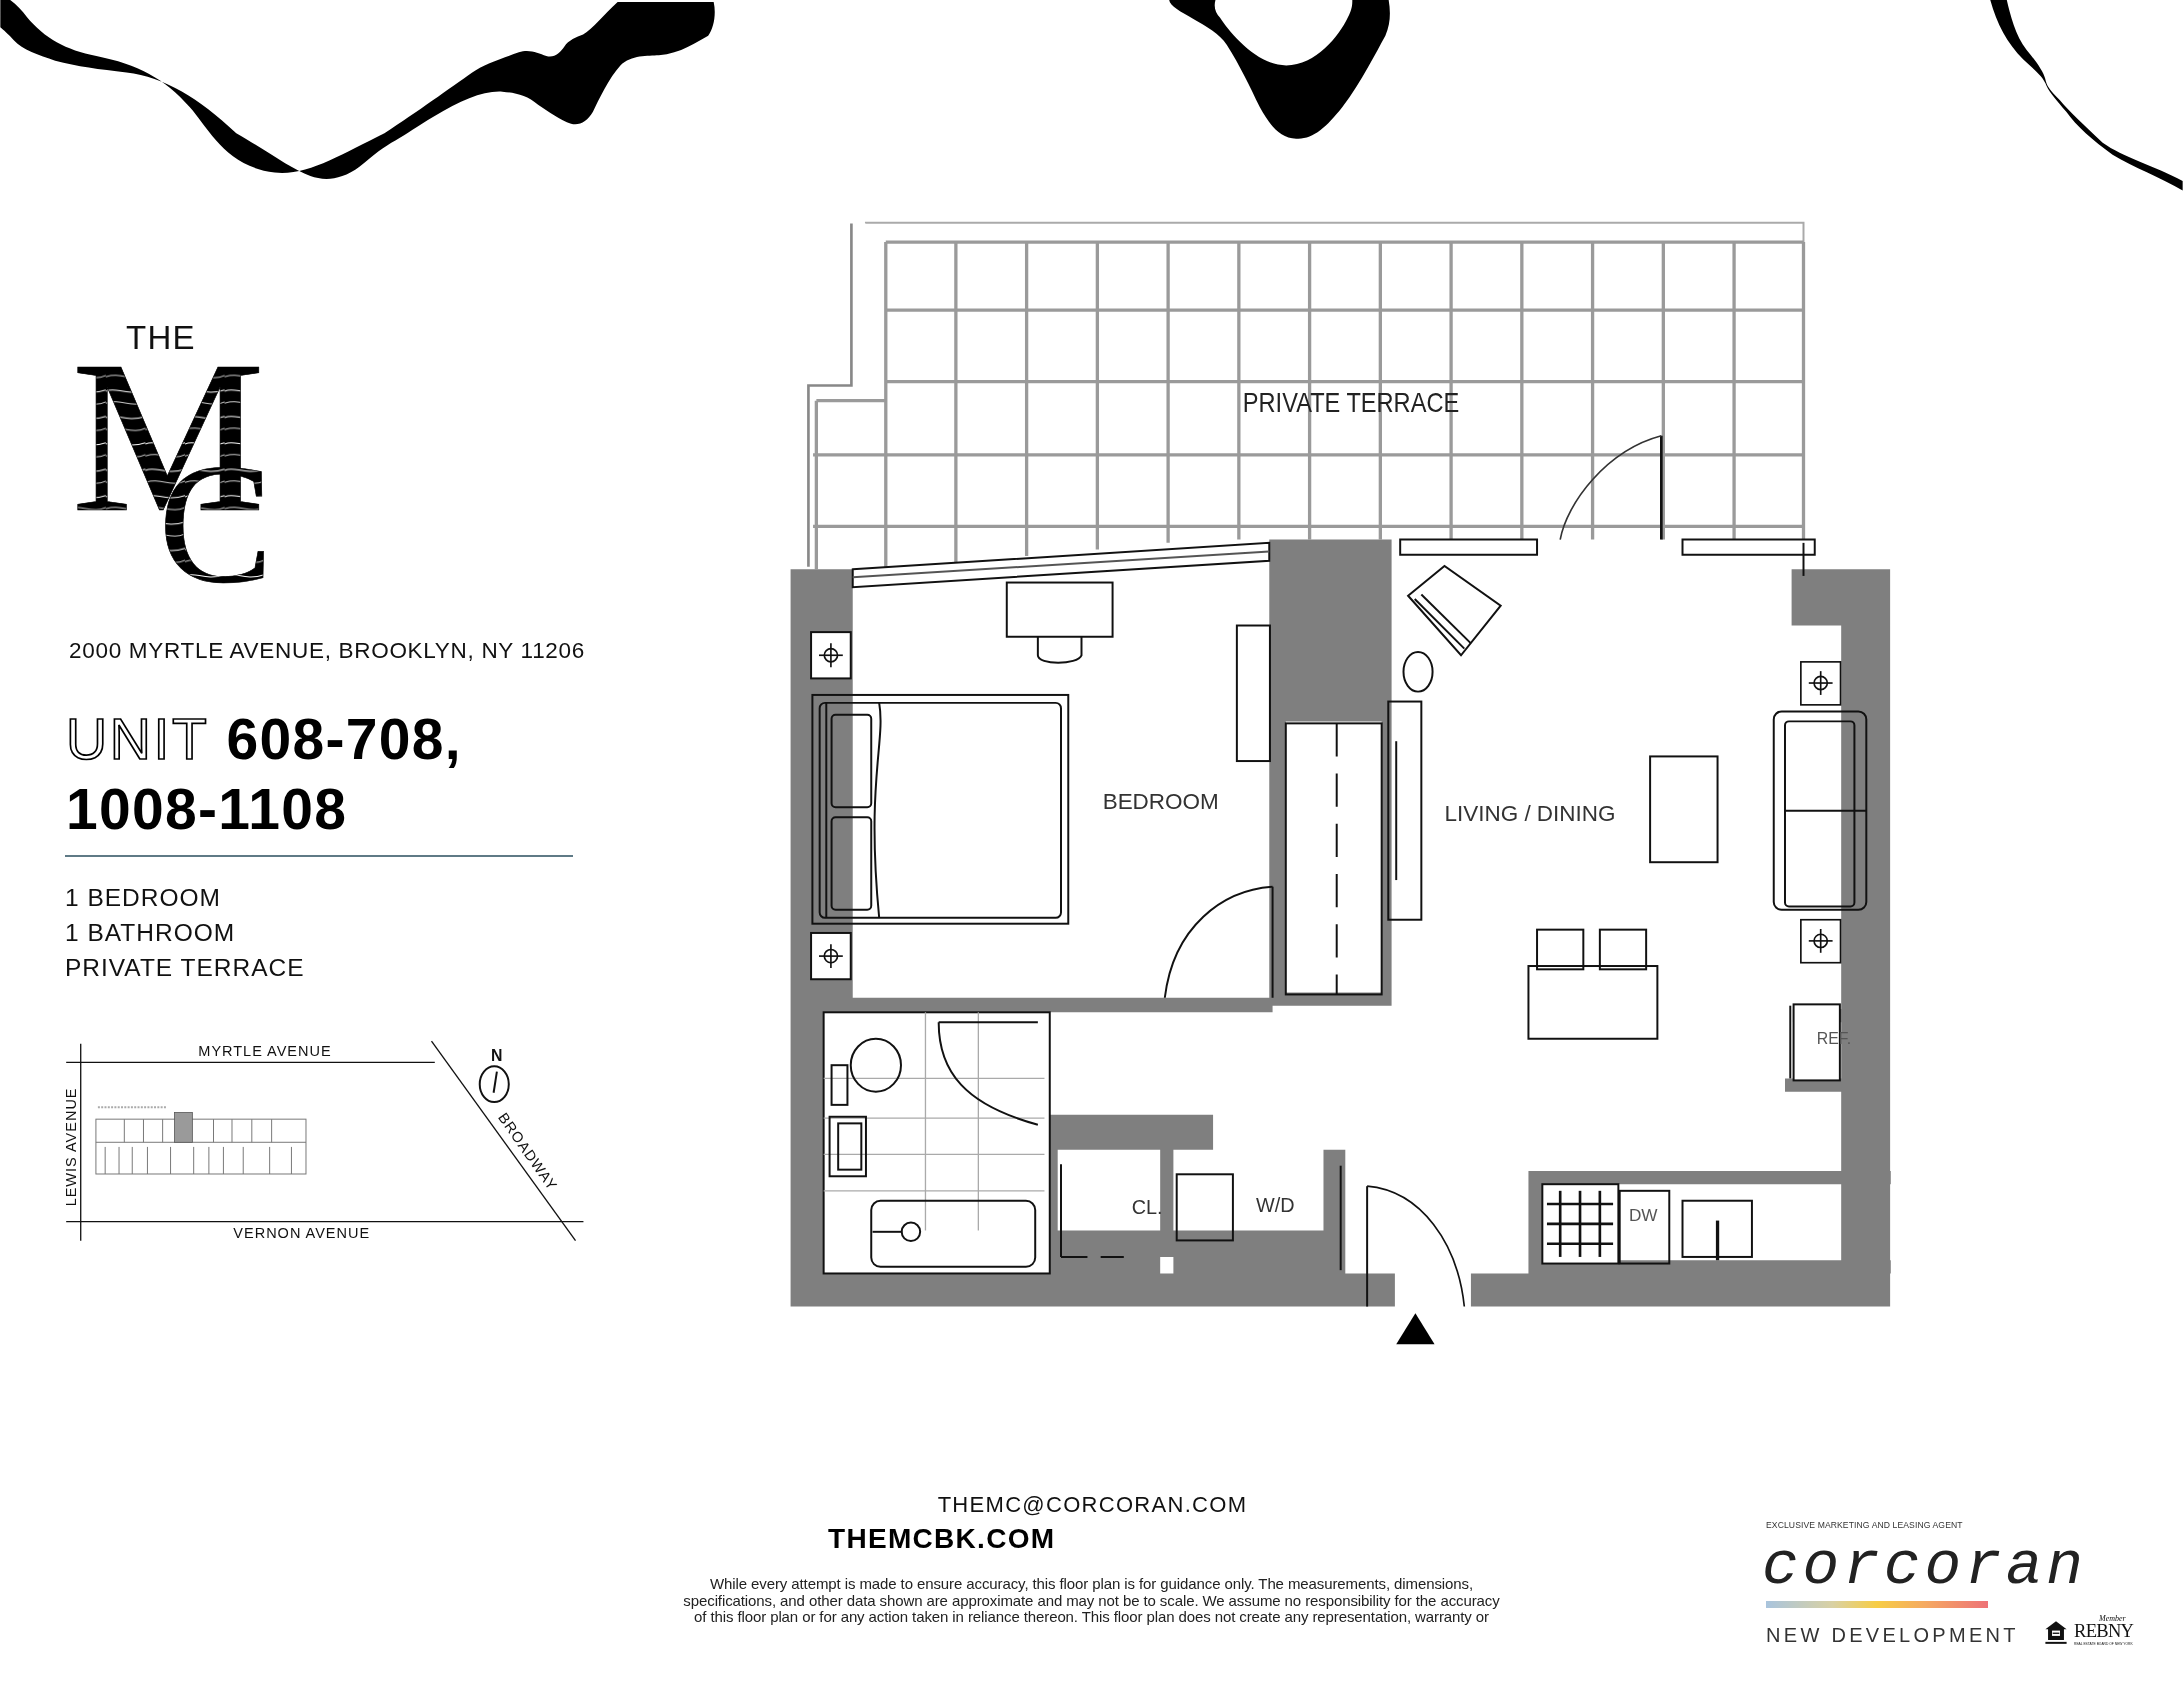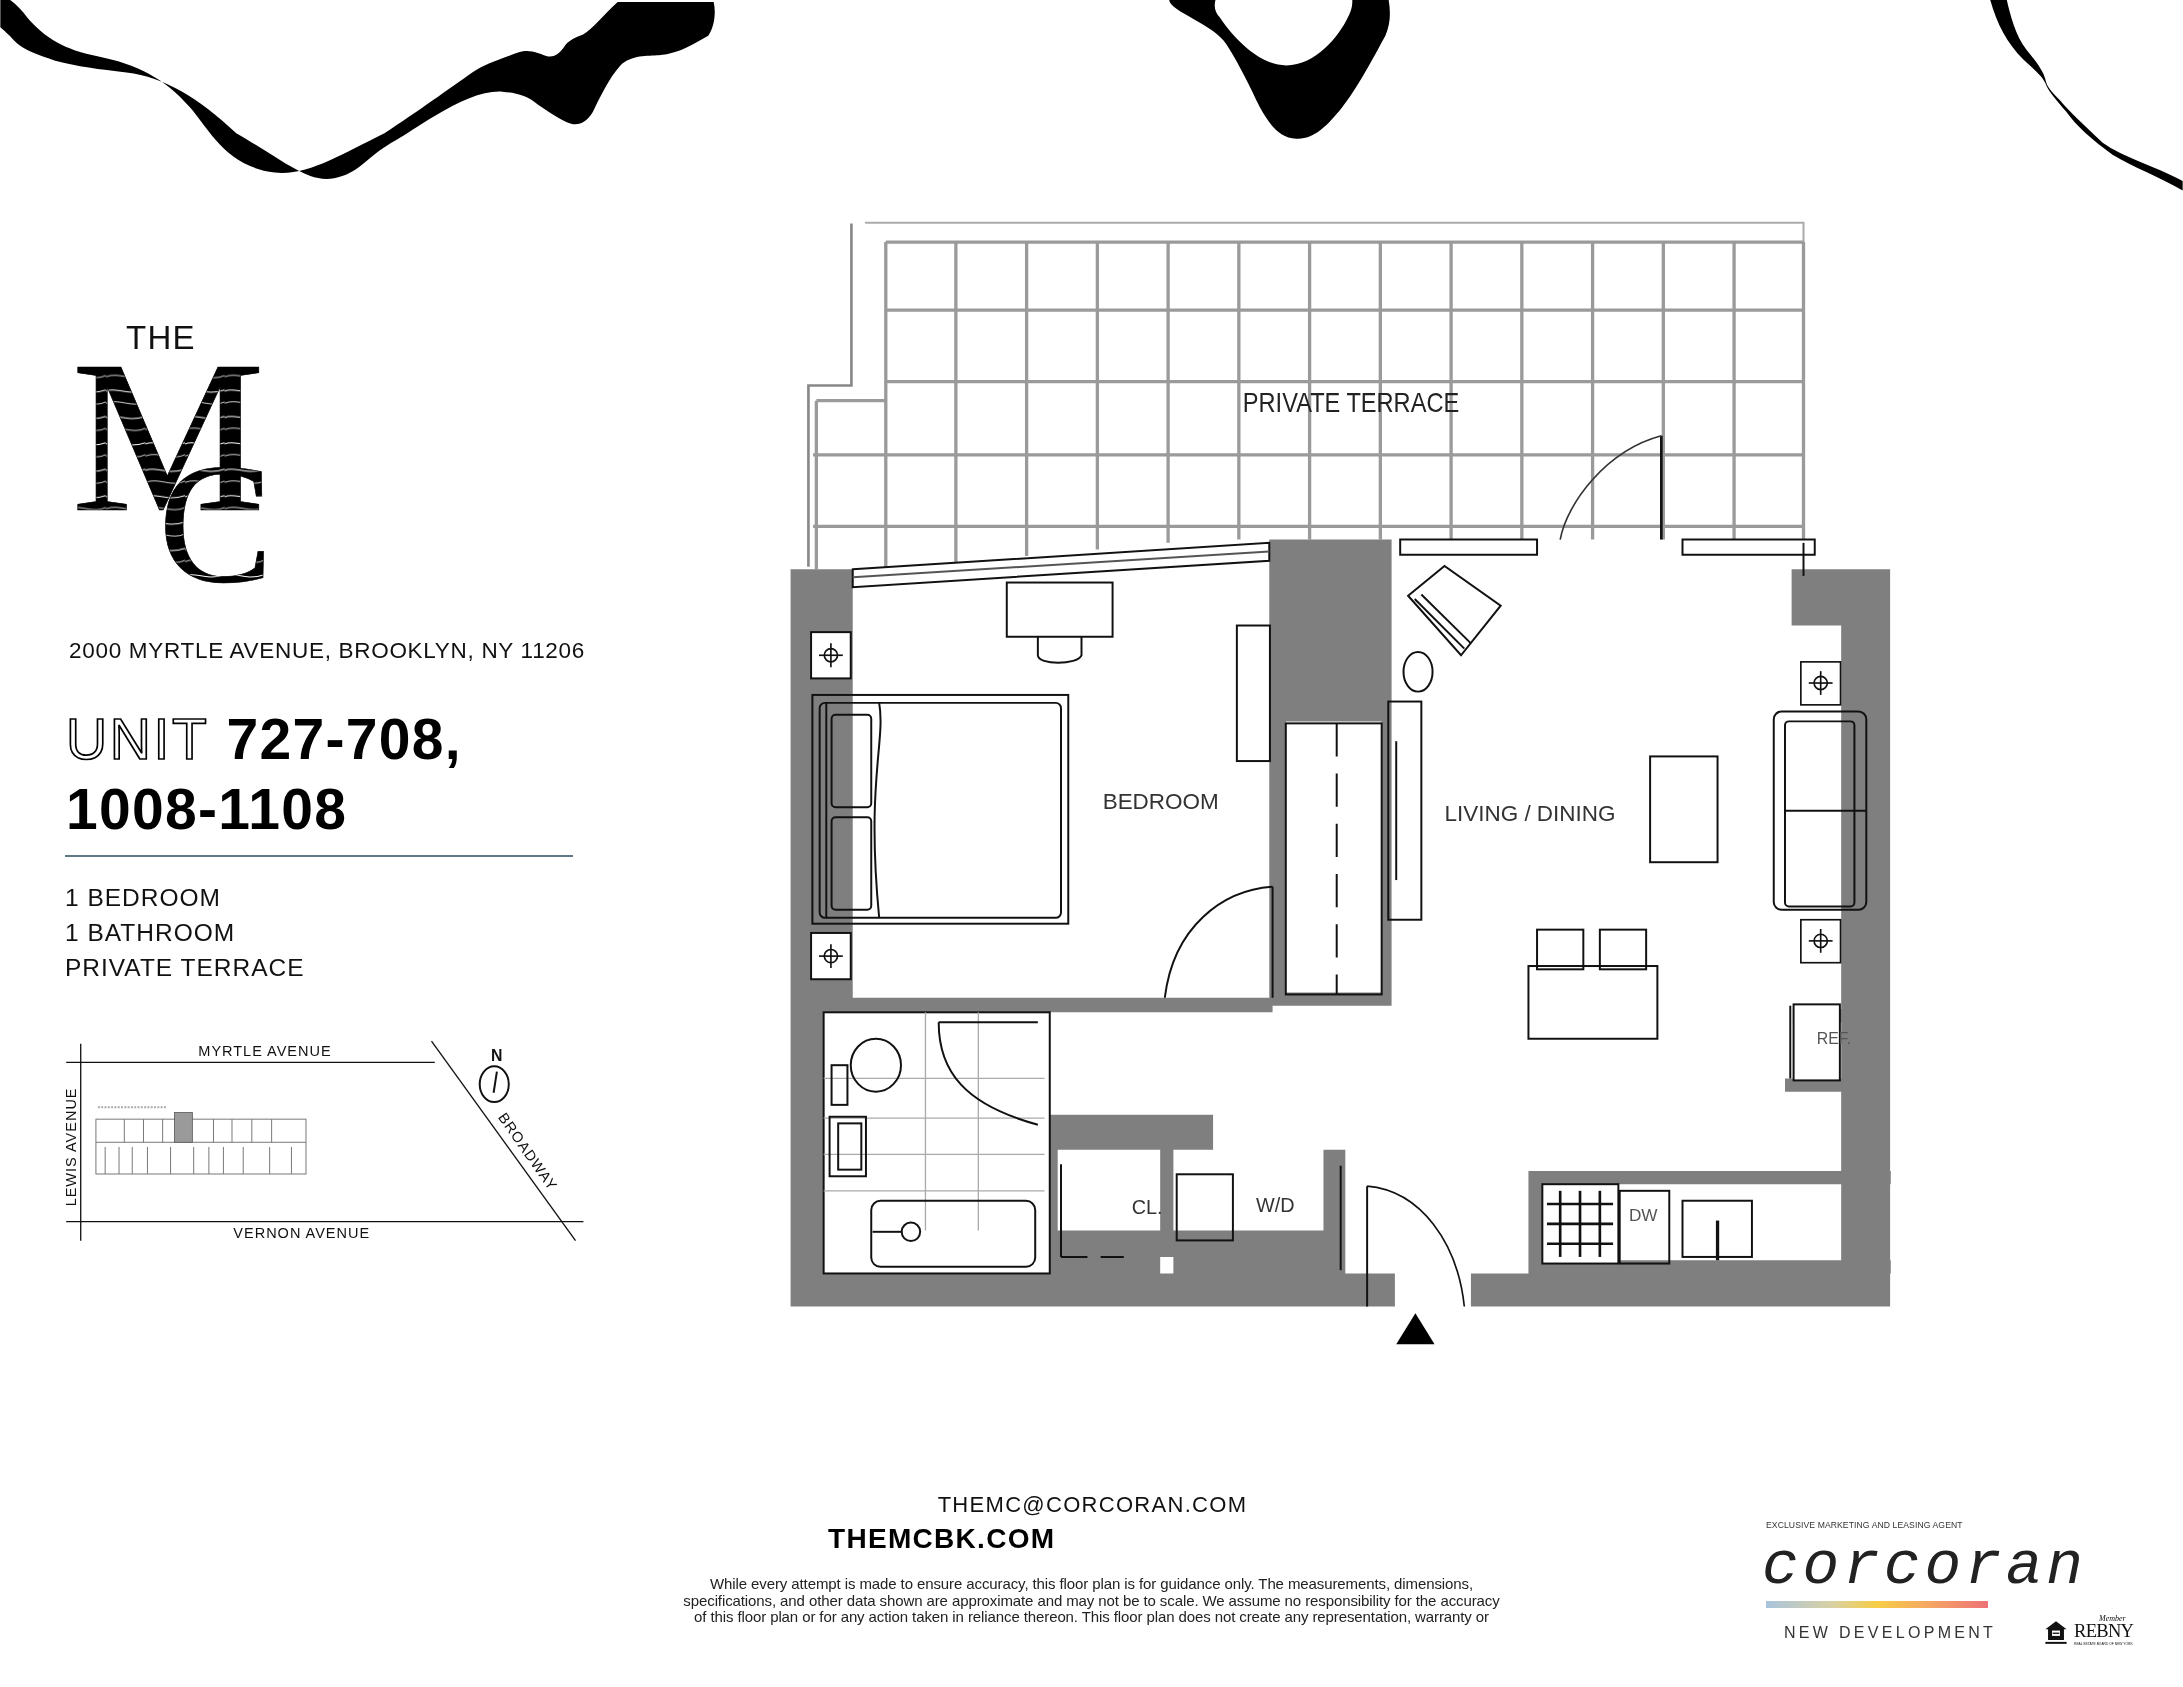--- a/index.html
+++ b/index.html
@@ -13,21 +13,21 @@
   .divider { position:absolute; left:65px; top:855px; width:508px; height:2px; background:#5f7a86; }
   .features { position:absolute; left:65px; top:880px; font-size:24.5px; line-height:35px; letter-spacing:1px; color:#111; }
   .keymap { position:absolute; left:61px; top:1028px; width:523px; height:218px; }
   .plan { position:absolute; left:780px; top:212px; width:1124px; height:1151px; }
   .contact-email { position:absolute; left:828px; top:1492px; width:529px; text-align:center; font-size:22px; letter-spacing:1.3px; color:#111; }
   .contact-web { position:absolute; left:828px; top:1523px; width:529px; text-align:left; font-size:28px; font-weight:700; letter-spacing:1.3px; color:#000; }
   .disclaimer { position:absolute; left:622px; top:1576px; width:939px; text-align:center; font-size:15px; line-height:16.5px; color:#222; letter-spacing:-0.1px; }
   .agent-label { position:absolute; left:1766px; top:1520px; font-size:8.6px; color:#333; letter-spacing:0.1px; white-space:nowrap; }
   .corcoran { position:absolute; left:1762px; top:1534px; font-family:Liberation Mono, monospace; font-style:italic; font-size:61px; color:#222; letter-spacing:4px; line-height:66px; }
   .grad-bar { position:absolute; left:1766px; top:1601px; width:222px; height:6.6px; background:linear-gradient(90deg,#a9c4dd 0%,#d9d1a3 30%,#f7cd45 50%,#f5a962 72%,#ee7277 100%); }
-  .newdev { position:absolute; left:1766px; top:1624px; font-size:16px; letter-spacing:3.3px; color:#333; white-space:nowrap;margin-left:18px; }
+  .newdev { position:absolute; left:1766px; top:1624px; font-size:20px; letter-spacing:3.3px; color:#333; white-space:nowrap; }
   .eho { position:absolute; left:2044px; top:1620px; width:24px; height:26.5px; }
   .rebny { position:absolute; left:2074px; top:1617px; font-family:"Liberation Serif", serif; color:#111; }
   .rebny .member { position:absolute; left:25px; top:-2.6px; font-style:italic; font-size:8px; }
   .rebny .name { position:absolute; left:0; top:4px; font-size:18.5px; letter-spacing:-0.7px; white-space:nowrap; }
   .rebny .sub { position:absolute; left:0; top:25px; font-size:3.3px; white-space:nowrap; font-family:"Liberation Sans", sans-serif; }
 </style>
 </head>
 <body>
 
 <svg class="swoosh" width="2183" height="238" viewBox="0 0 3301 360">
@@ -47,21 +47,21 @@
     </pattern>
   </defs>
   <text x="8" y="232" font-family="Liberation Serif, serif" font-size="330" fill="url(#marble)" stroke="#000" stroke-width="1">M</text>
   <text x="140" y="340" font-family="Liberation Serif, serif" font-size="260" fill="url(#marble)" stroke="#000" stroke-width="1">C</text>
 </svg>
 
 <div class="address">2000 MYRTLE AVENUE, BROOKLYN, NY 11206</div>
 
 <div class="unit-title">
   <span class="unit-word">UNIT</span>
-  <span>727-708,</span><br>
+  <span>608-708,</span><br>
   <span>1008-1108</span>
 </div>
 
 <div class="divider"></div>
 
 <div class="features">
   <div>1 BEDROOM</div>
   <div>1 BATHROOM</div>
   <div>PRIVATE TERRACE</div>
 </div>

